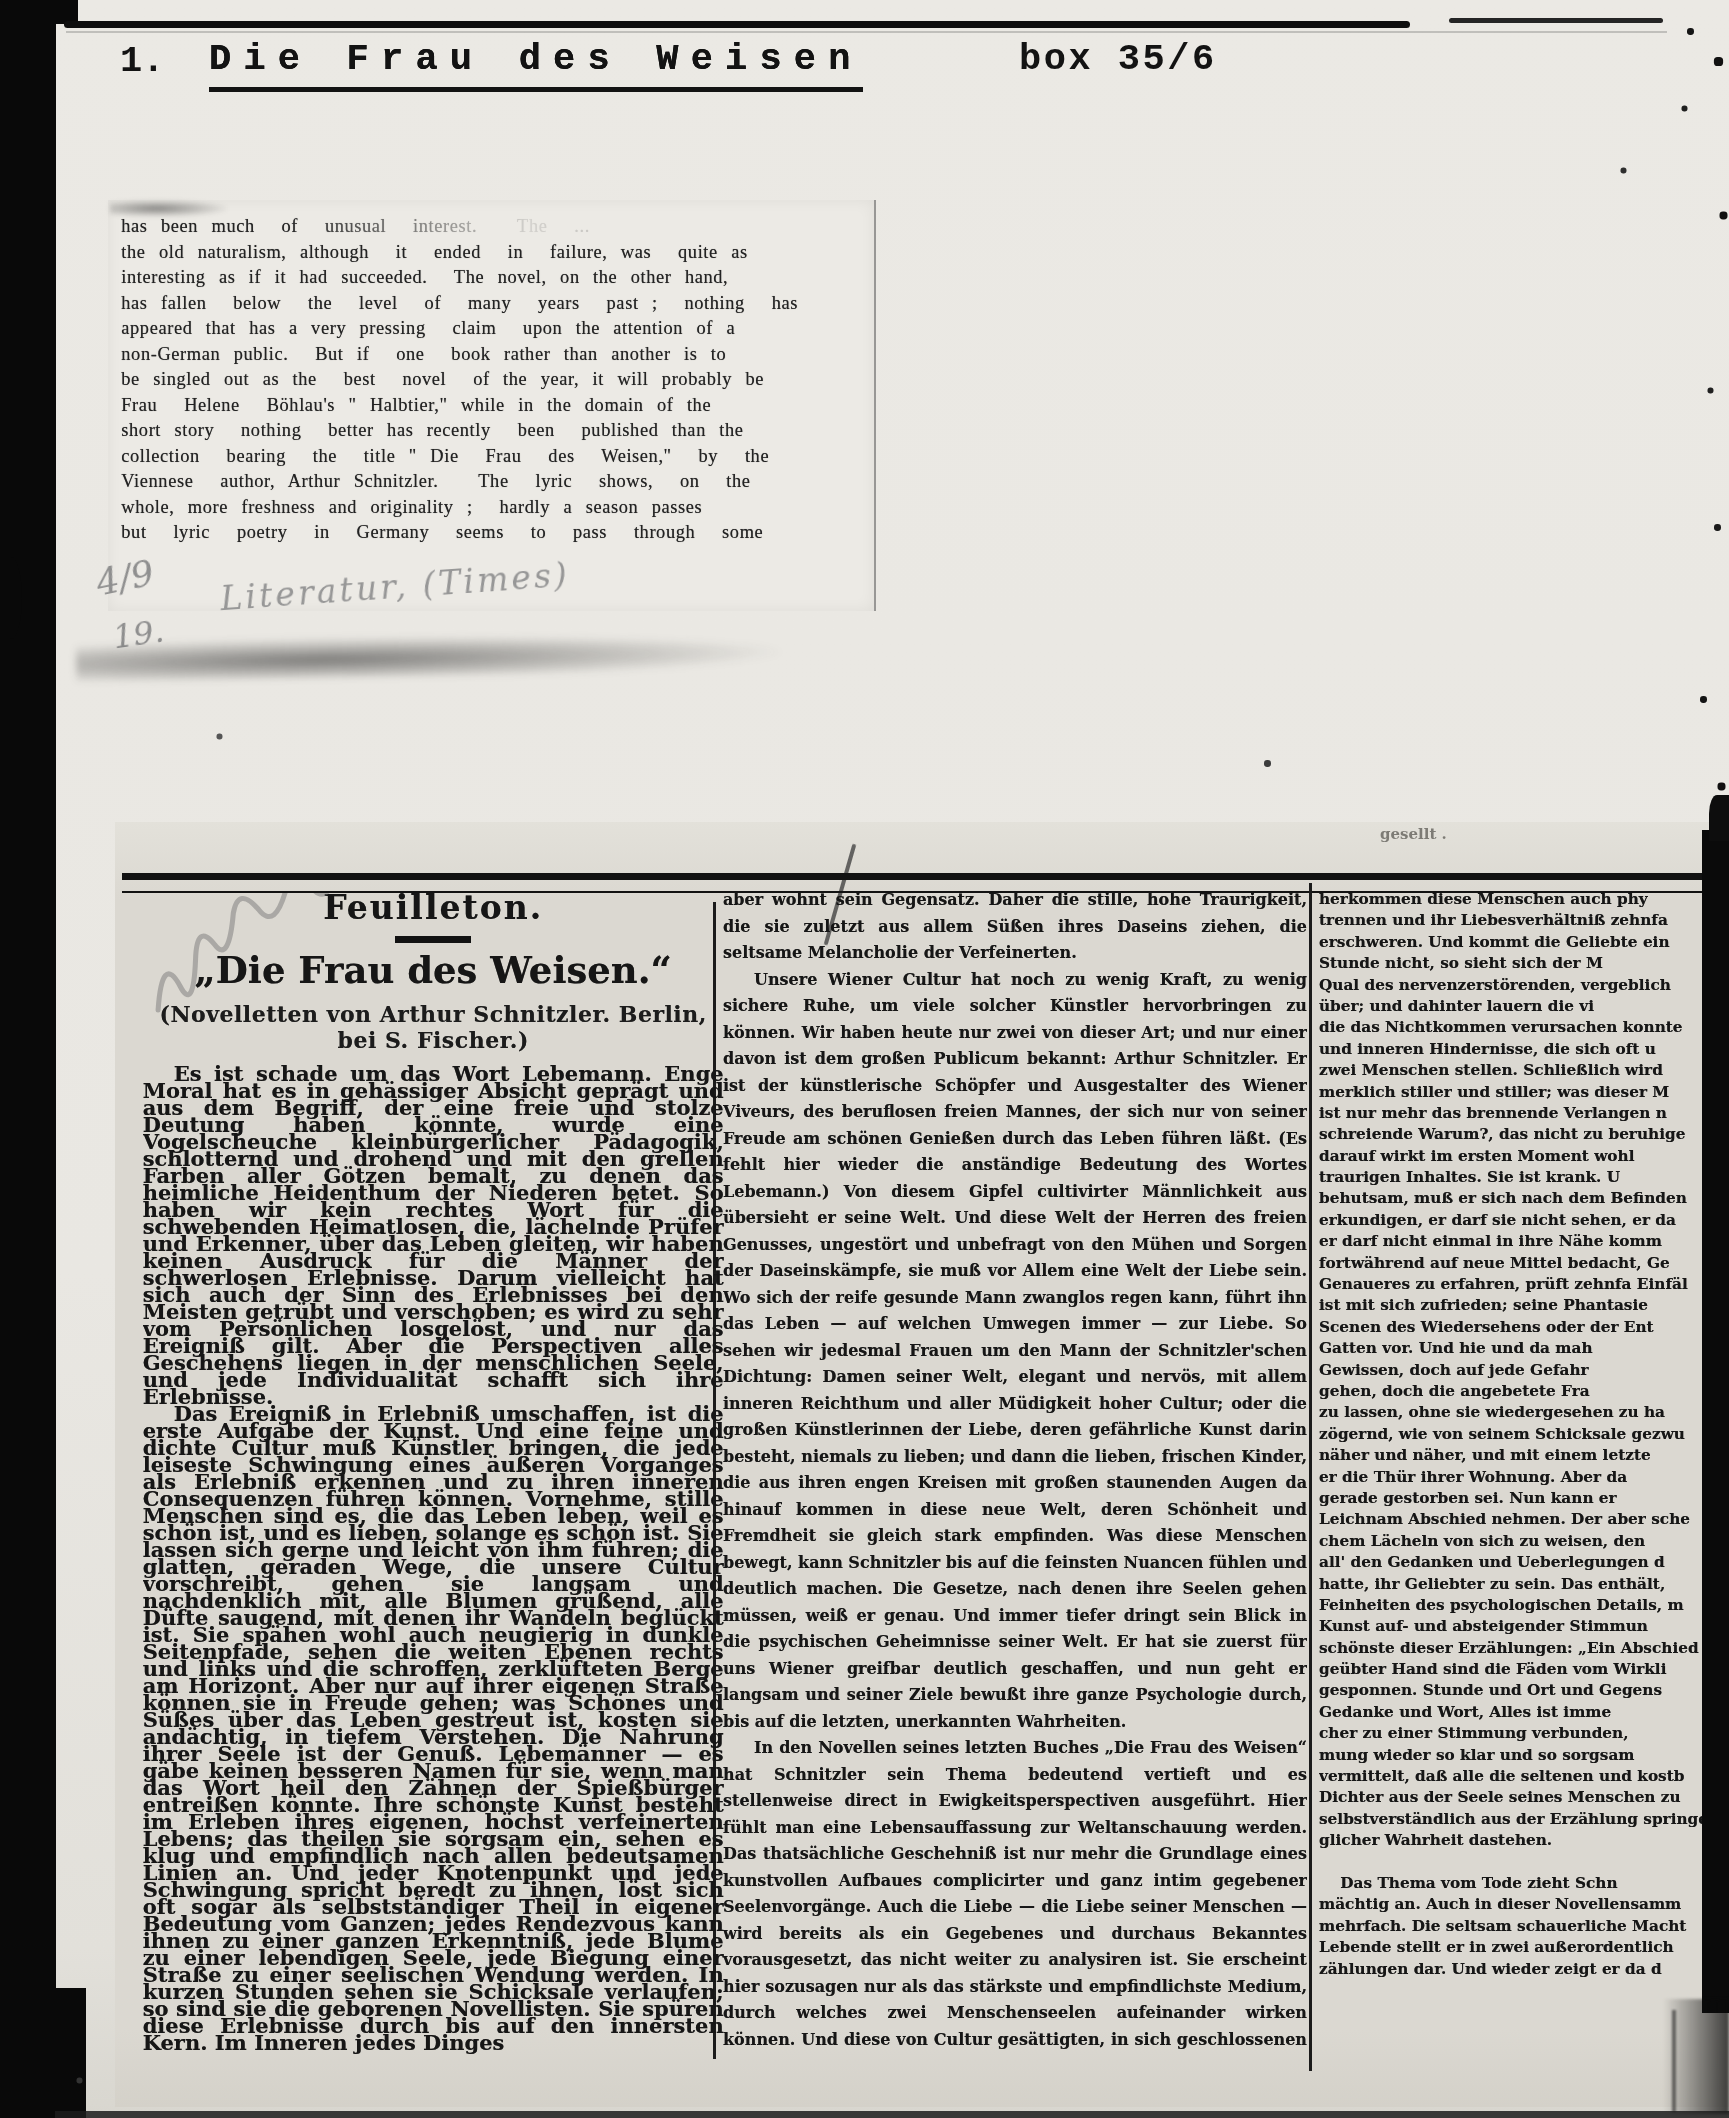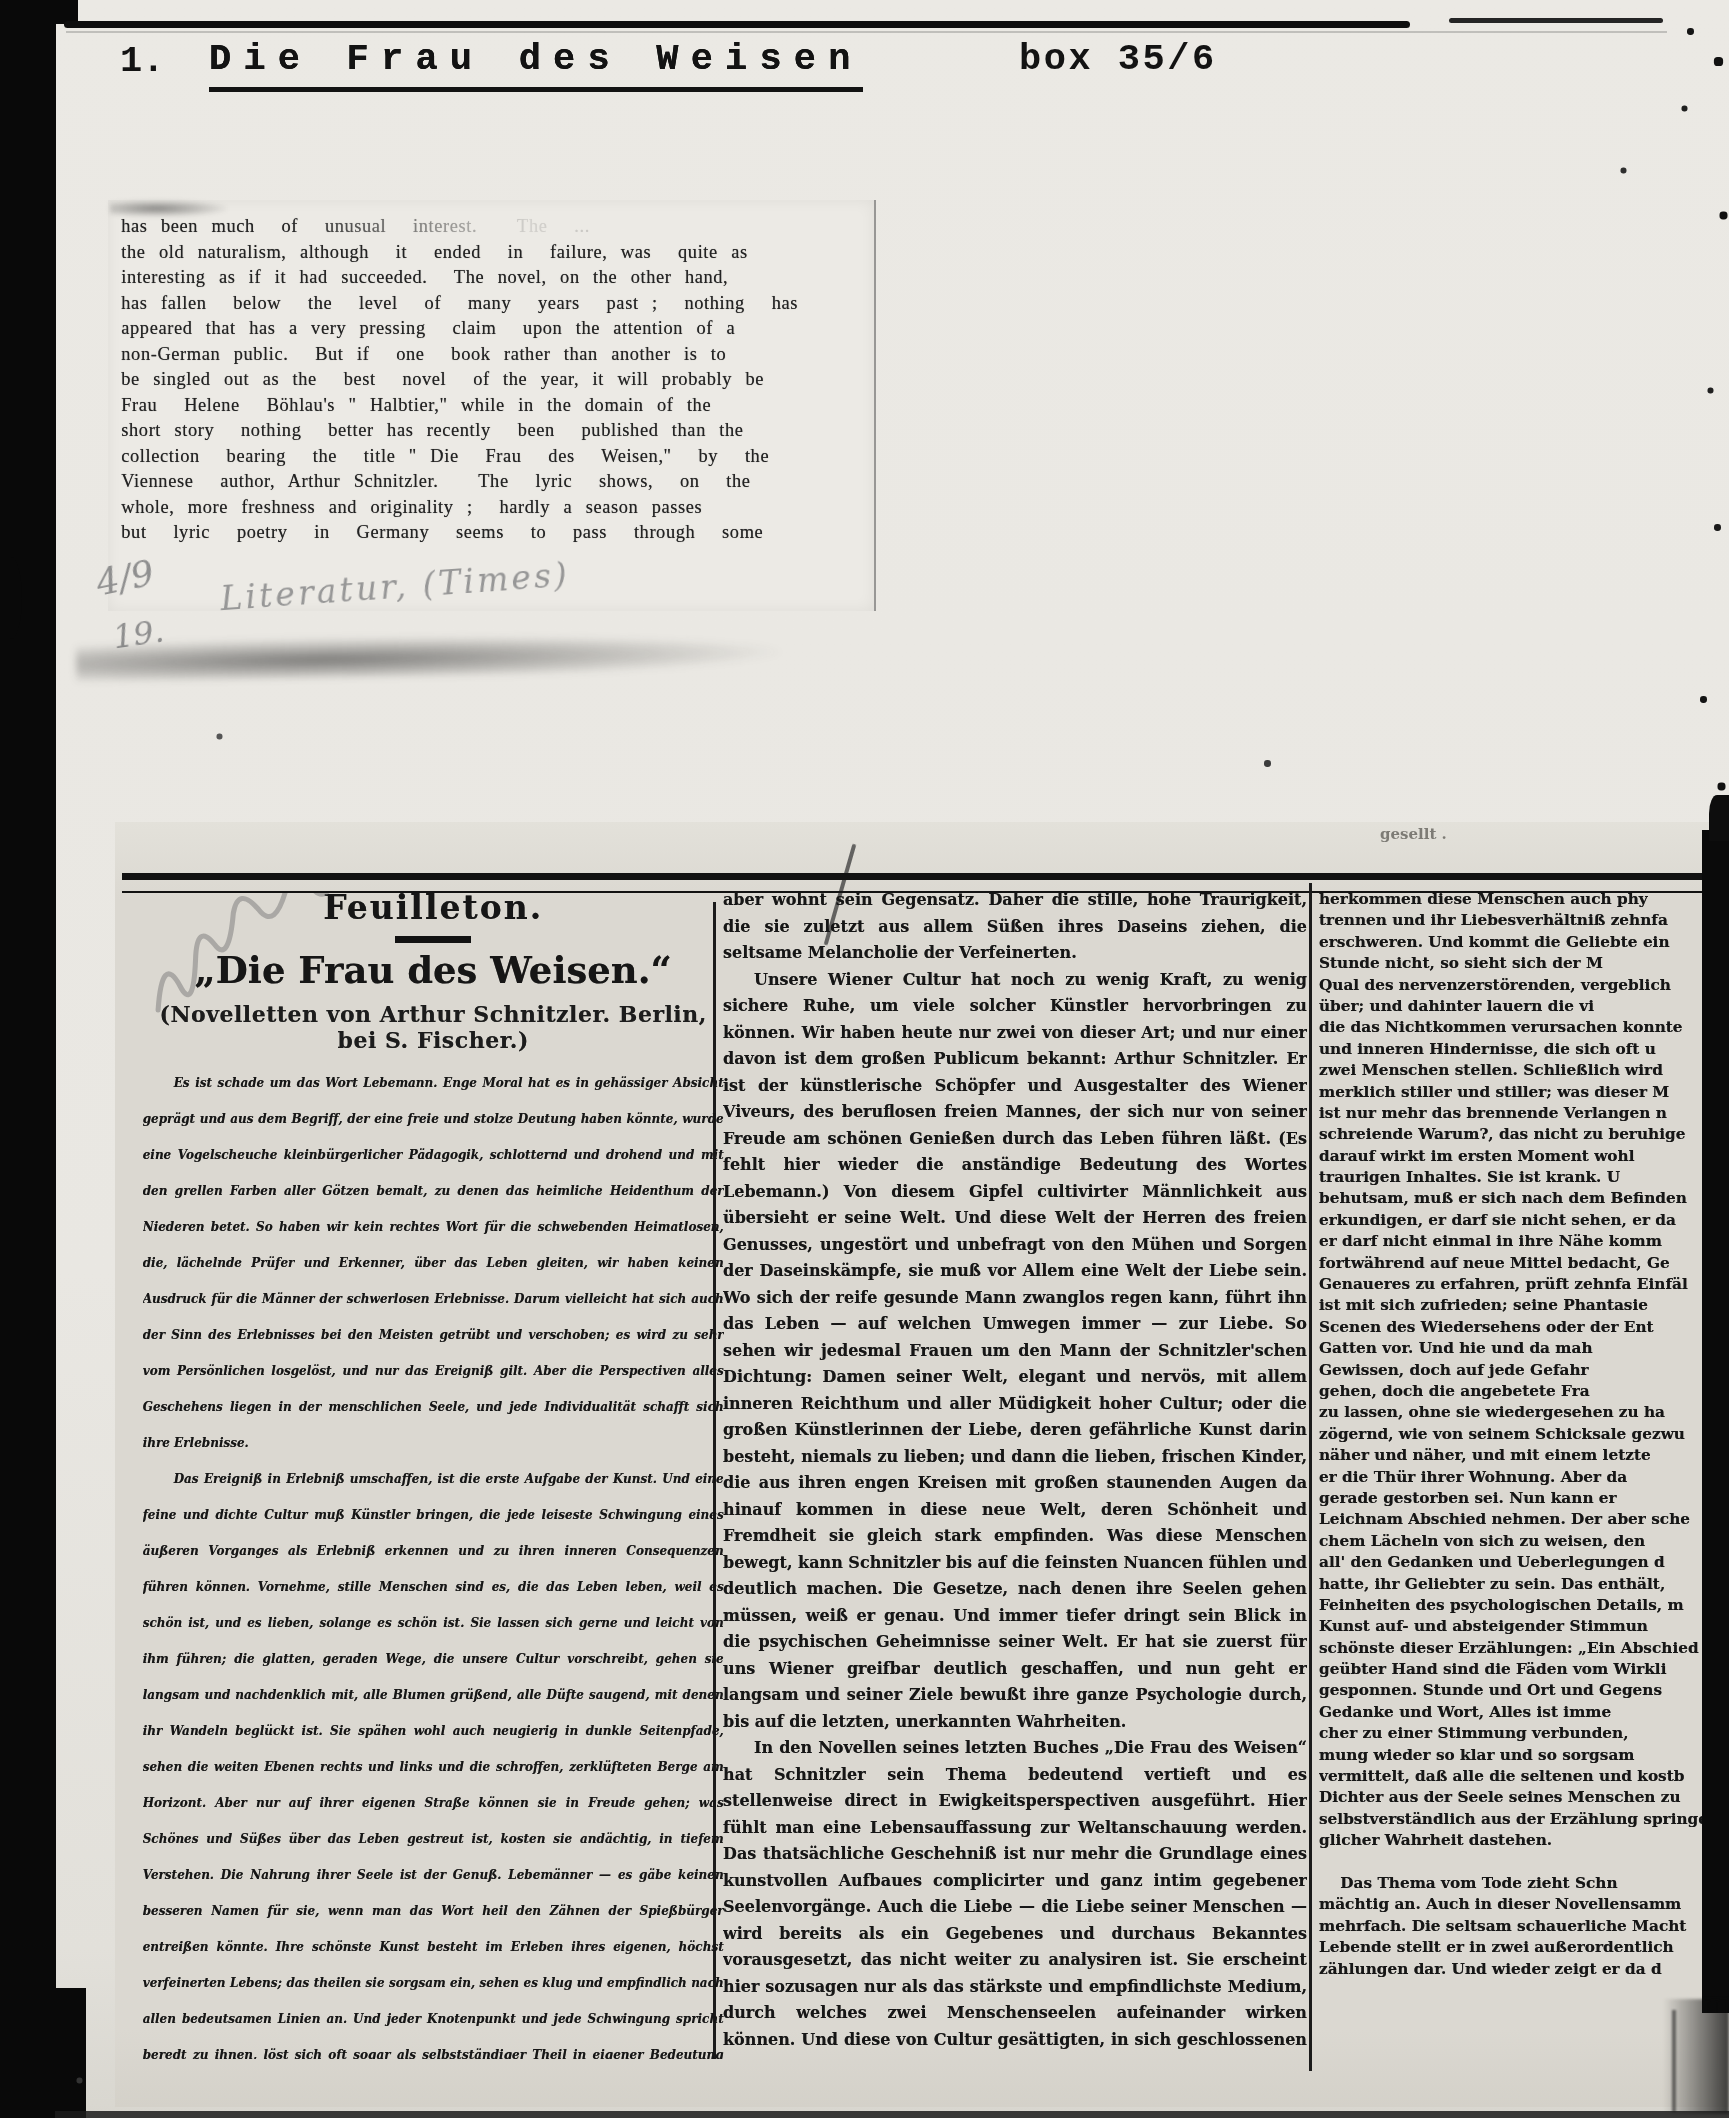--- a/index.html
+++ b/index.html
@@ -47,21 +47,21 @@
   .rule-thin{position:absolute;left:7.1px;top:69px;width:1606px;height:2px;background:#121212;}
   .divider1{position:absolute;left:598px;top:80px;width:2.5px;height:1157px;background:#1b1b1b;}
   .divider2{position:absolute;left:1194px;top:61px;width:2.5px;height:1188px;background:#1b1b1b;}
   .ger{font-weight:bold;color:#161616;text-shadow:0 0 0.6px rgba(10,10,10,.55);}
   .col1{position:absolute;left:12.7px;top:64px;width:581px;height:1173px;overflow:hidden;margin-left:15px;}
   .scribble{position:absolute;left:0px;top:7.1px;opacity:.6;}
   .masthead{text-align:center;font-size:33px;letter-spacing:2px;margin-top:2px;}
   .mast-rule{width:76px;height:6.6px;background:#121212;margin:9.2px auto 4.1px auto;}
   .story-title{text-align:center;font-size:37px;margin-top:5.1px;}
   .byline{text-align:center;font-size:22px;letter-spacing:0.5px;margin-top:9.2px;font-weight:bold;color:#1c1c1c;}
-  .col1-body{margin-top:12.2px;height:999px;overflow:hidden;font-size:12px;line-height:36px;text-align:justify;font-style:italic;}
+  .col1-body{margin-top:12.2px;height:999px;overflow:hidden;font-size:21px;line-height:17px;text-align:justify;}
   .para-indent{text-indent:31px;}
   .col2{position:absolute;left:608px;top:65px;width:584px;height:1170px;overflow:hidden;
         font-size:16px;line-height:26.5px;text-align:justify;}
   .col2 p{margin:0;}
   .col3{position:absolute;left:1204px;top:67px;width:405px;height:1104px;overflow:hidden;}
   .col3-line{white-space:pre;height:21.4px;overflow:hidden;font-size:15.3px;line-height:21.4px;}
   
   .band-left{position:absolute;left:0;top:0;width:56px;height:2119px;background:#090909;}
   .band-left-top{position:absolute;left:0;top:0;width:78px;height:23.5px;background:#090909;}
   .band-left-mid{position:absolute;left:0;top:557px;width:22.4px;height:82px;background:#090909;border-radius:0 60% 60% 0;}

